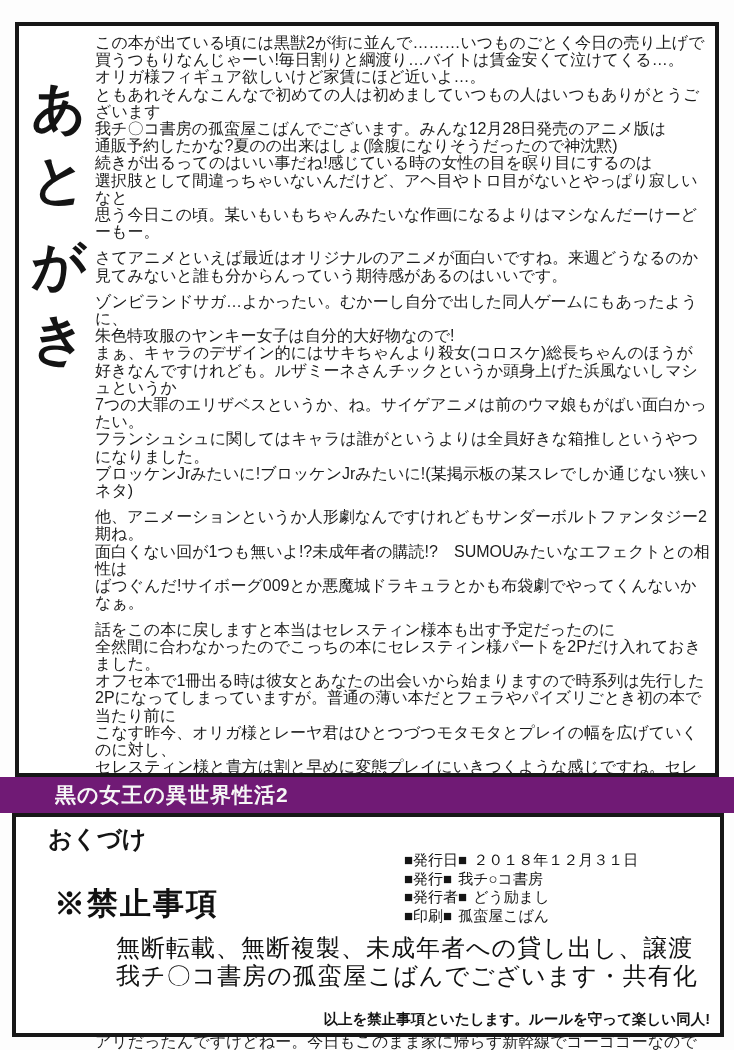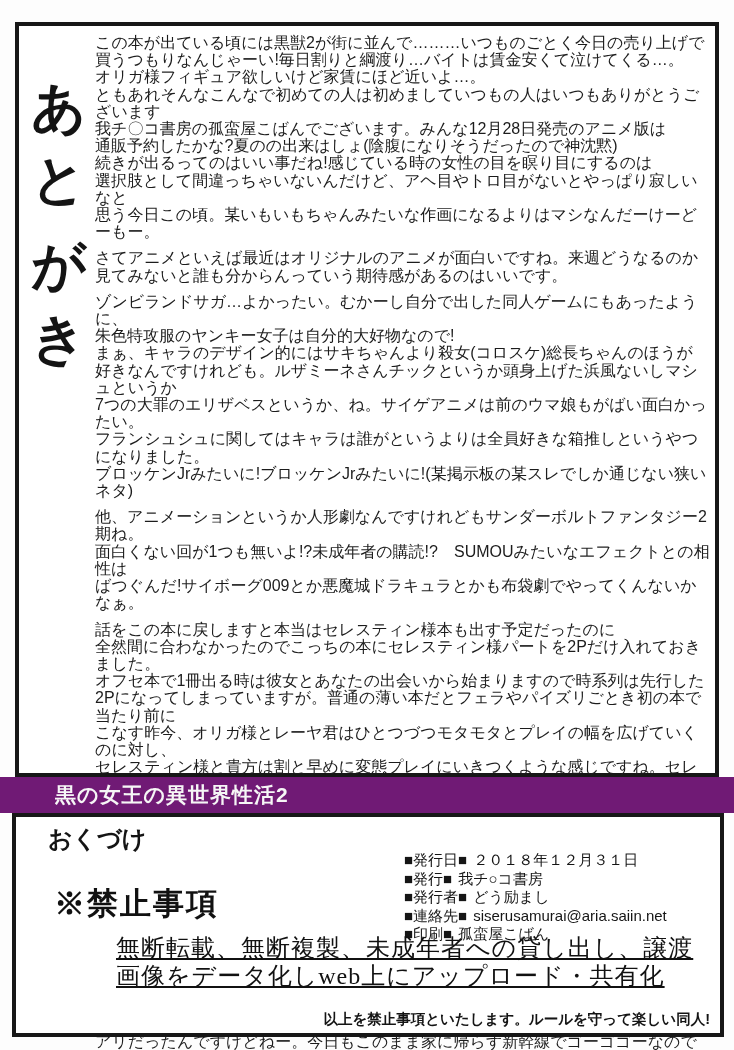--- a/index.html
+++ b/index.html
@@ -102,21 +102,20 @@
   }
   .prohibited-items {
     position: absolute;
     left: 100px; top: 117px;
     list-style: none;
     font-family: "Liberation Serif", "DejaVu Serif", serif;
     font-size: 24px;
     line-height: 28px;
     letter-spacing: 1px;
     color: #111;
-    text-decoration: underline;
   }
   .prohibited-footer {
     position: absolute;
     right: 10px; bottom: 4px;
     font-size: 14.5px;
     font-weight: 700;
     color: #141414;
   }
 </style>
 </head>
@@ -176,28 +175,25 @@
     <div class="publication-row">
       <span class="publication-label">■発行日■</span><span class="publication-value">２０１８年１２月３１日</span>
     </div>
     <div class="publication-row">
       <span class="publication-label">■発行■</span><span class="publication-value">我チ○コ書房</span>
     </div>
     <div class="publication-row">
       <span class="publication-label">■発行者■</span><span class="publication-value">どう励まし</span>
     </div>
     <div class="publication-row">
-      <span class="publication-label">■連絡先■</span><span class="publication-value">siserusamurai@aria.saiin.net</span>
-    </div>
-    <div class="publication-row">
       <span class="publication-label">■印刷■</span><span class="publication-value">孤蛮屋こばん</span>
     </div>
   </div>
 
   <div class="prohibited-heading">※禁止事項</div>
 
   <ul class="prohibited-items">
     <li>無断転載、無断複製、未成年者への貸し出し、譲渡</li>
-    <li>画像をデータ化しweb上にアップロード・共有化</li>
+    <li>我チ〇コ書房の孤蛮屋こばんでございます・共有化</li>
   </ul>
 
   <div class="prohibited-footer">以上を禁止事項といたします。ルールを守って楽しい同人!</div>
 </div>
 
 </body></html>

